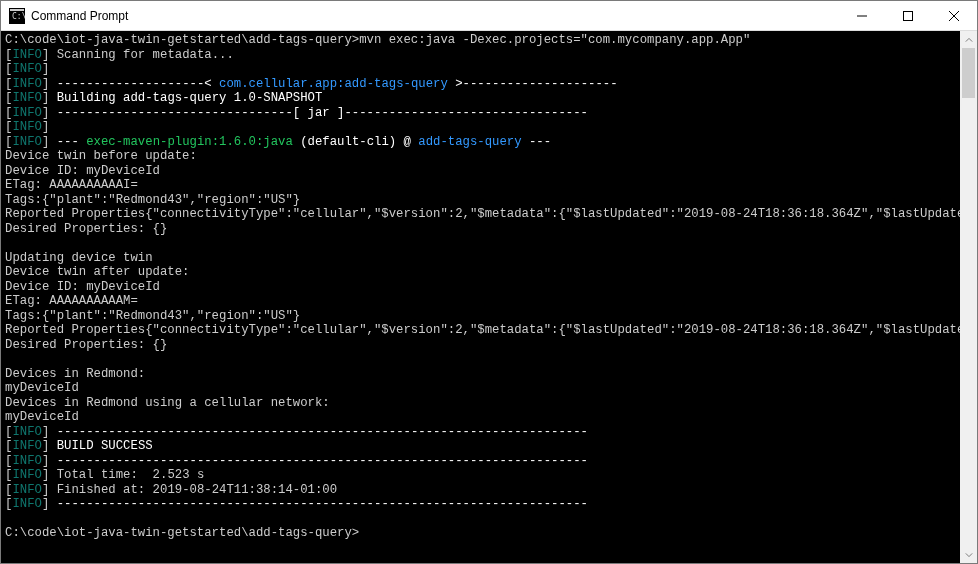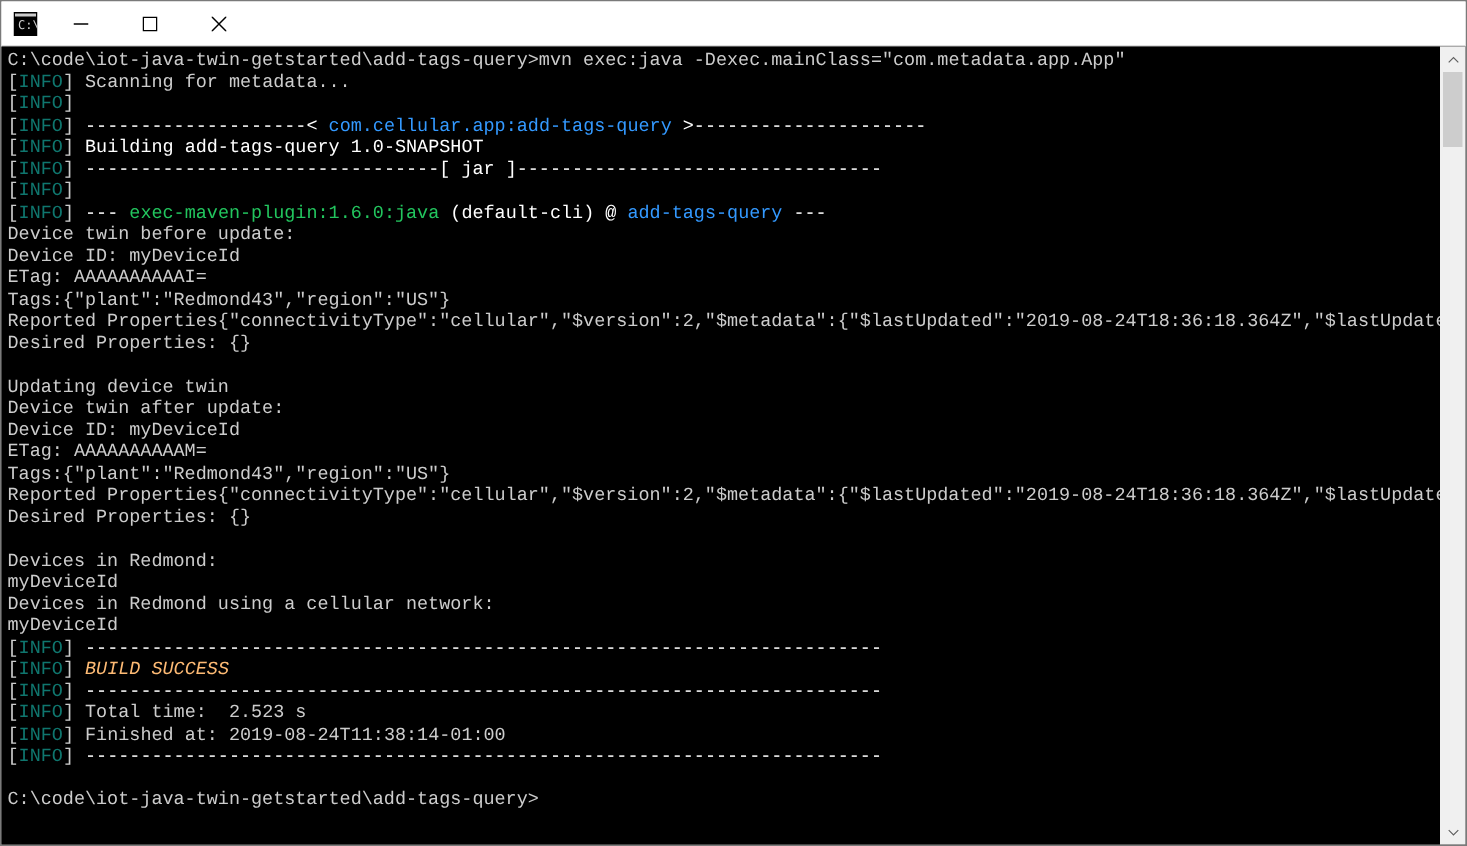--- a/index.html
+++ b/index.html
@@ -93,35 +93,36 @@
       left: 2px;
       right: 2px;
       height: 50px;
       background: #cdcdcd;
       cursor: pointer;
     }
     .c-white { color: #ccc; }
     .c-cyan { color: #0f766e; }
     .c-red { color: #22c55e; }
     .c-blue { color: #3399ff; }
-    .c-green { color: #fdba74; font-style: italic; }
+    .c-green { color: #ffffff; }
     .b-white { color: #fff; }
   </style>
 </head>
 <body>
 
 <div class="window">
   <div class="title-bar">
     <span class="title-icon">
       <svg viewBox="0 0 16 16">
           <rect x="0" y="0" width="16" height="16" fill="#000"></rect>
           <rect x="1" y="1" width="14" height="2" fill="#ccc"></rect>
           <text x="3" y="11" font-size="8" fill="#ccc" font-family="monospace">C:\</text>
         </svg>
     </span>
+    <span class="title-text">Command Prompt</span>
     <div class="window-controls">
       <div class="win-btn">
         <svg viewBox="0 0 10 10">
             <line x1="0" y1="5" x2="10" y2="5" stroke="#000" stroke-width="1"></line>
           </svg>
       </div>
       <div class="win-btn">
         <svg viewBox="0 0 10 10">
             <rect x="0.5" y="0.5" width="9" height="9" fill="none" stroke="#000" stroke-width="1"></rect>
           </svg>
@@ -129,21 +130,21 @@
       <div class="win-btn close">
         <svg viewBox="0 0 10 10">
             <line x1="0" y1="0" x2="10" y2="10" stroke="#000" stroke-width="1"></line>
             <line x1="10" y1="0" x2="0" y2="10" stroke="#000" stroke-width="1"></line>
           </svg>
       </div>
     </div>
   </div>
 
   <div class="terminal-area">
-    <div class="terminal"><span><span class="c-white">C:\code\iot-java-twin-getstarted\add-tags-query&gt;</span><span class="c-white">mvn exec:java -Dexec.mainClass="com.metadata.app.App"</span></span>
+    <div class="terminal"><span><span class="c-white">C:\code\iot-java-twin-getstarted\add-tags-query&gt;</span><span class="c-white">mvn exec:java -Dexec.projects="com.mycompany.app.App"</span></span>
 <span><span class="c-white">[</span><span class="c-cyan">INFO</span><span class="c-white">]</span><span class="c-white"> Scanning for metadata...</span></span>
 <span><span class="c-white">[</span><span class="c-cyan">INFO</span><span class="c-white">]</span></span>
 <span><span class="c-white">[</span><span class="c-cyan">INFO</span><span class="c-white">]</span><span class="b-white"> --------------------&lt; </span><span class="c-blue">com.cellular.app:add-tags-query</span><span class="b-white"> &gt;---------------------</span></span>
 <span><span class="c-white">[</span><span class="c-cyan">INFO</span><span class="c-white">]</span><span class="b-white"> Building add-tags-query 1.0-SNAPSHOT</span></span>
 <span><span class="c-white">[</span><span class="c-cyan">INFO</span><span class="c-white">]</span><span class="b-white"> --------------------------------[ jar ]---------------------------------</span></span>
 <span><span class="c-white">[</span><span class="c-cyan">INFO</span><span class="c-white">]</span></span>
 <span><span class="c-white">[</span><span class="c-cyan">INFO</span><span class="c-white">]</span><span class="b-white"> --- </span><span class="c-red">exec-maven-plugin:1.6.0:java</span><span class="b-white"> (default-cli) @ </span><span class="c-blue">add-tags-query</span><span class="b-white"> ---</span></span>
 <span class="c-white">Device twin before update:
 Device ID: myDeviceId
 ETag: AAAAAAAAAAI=

